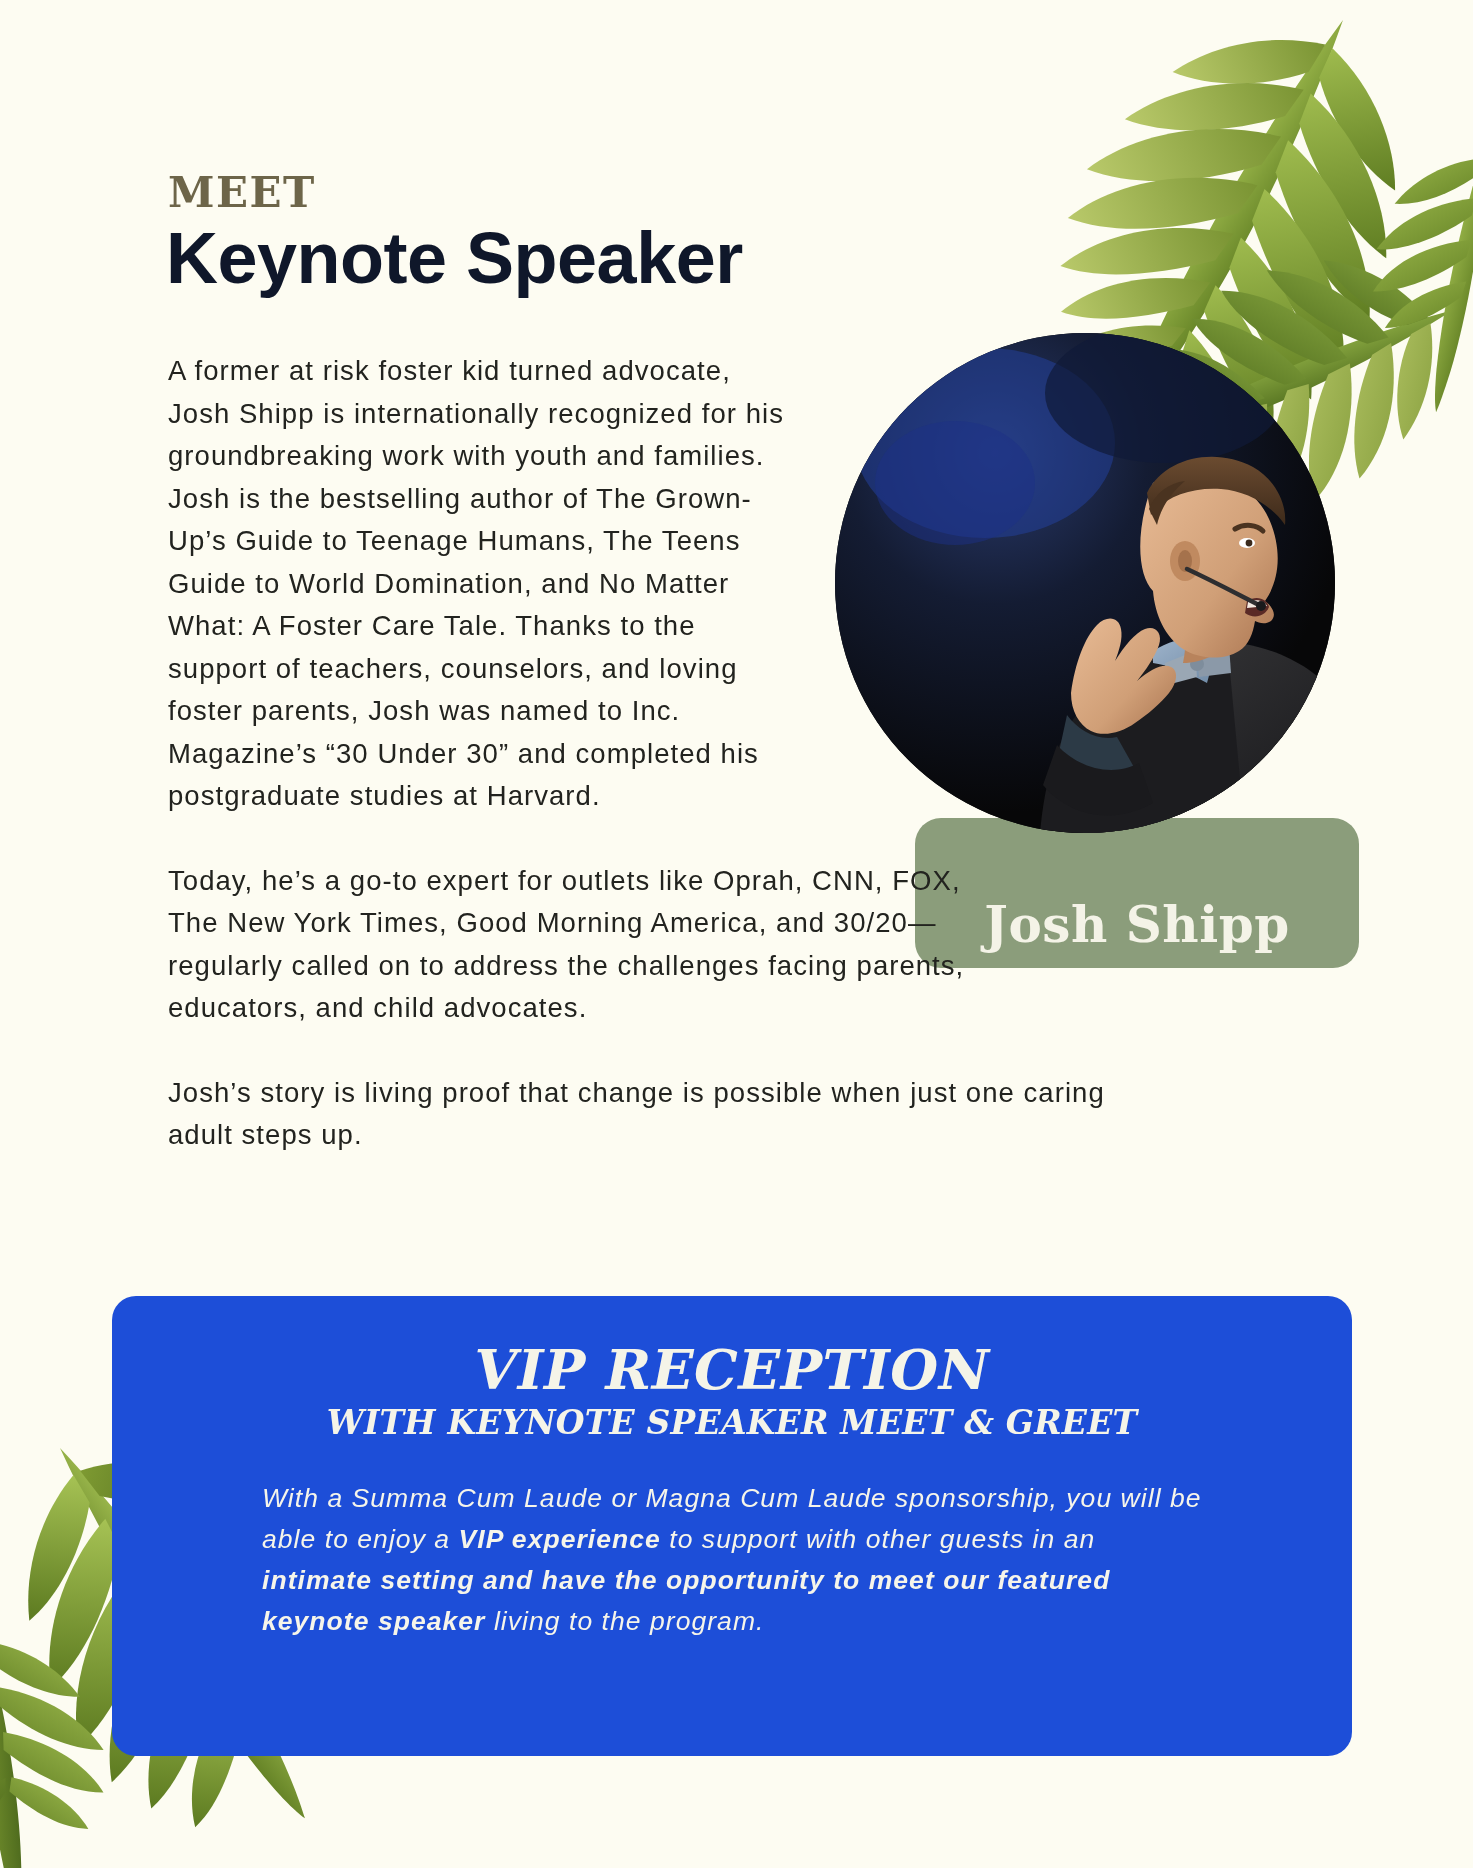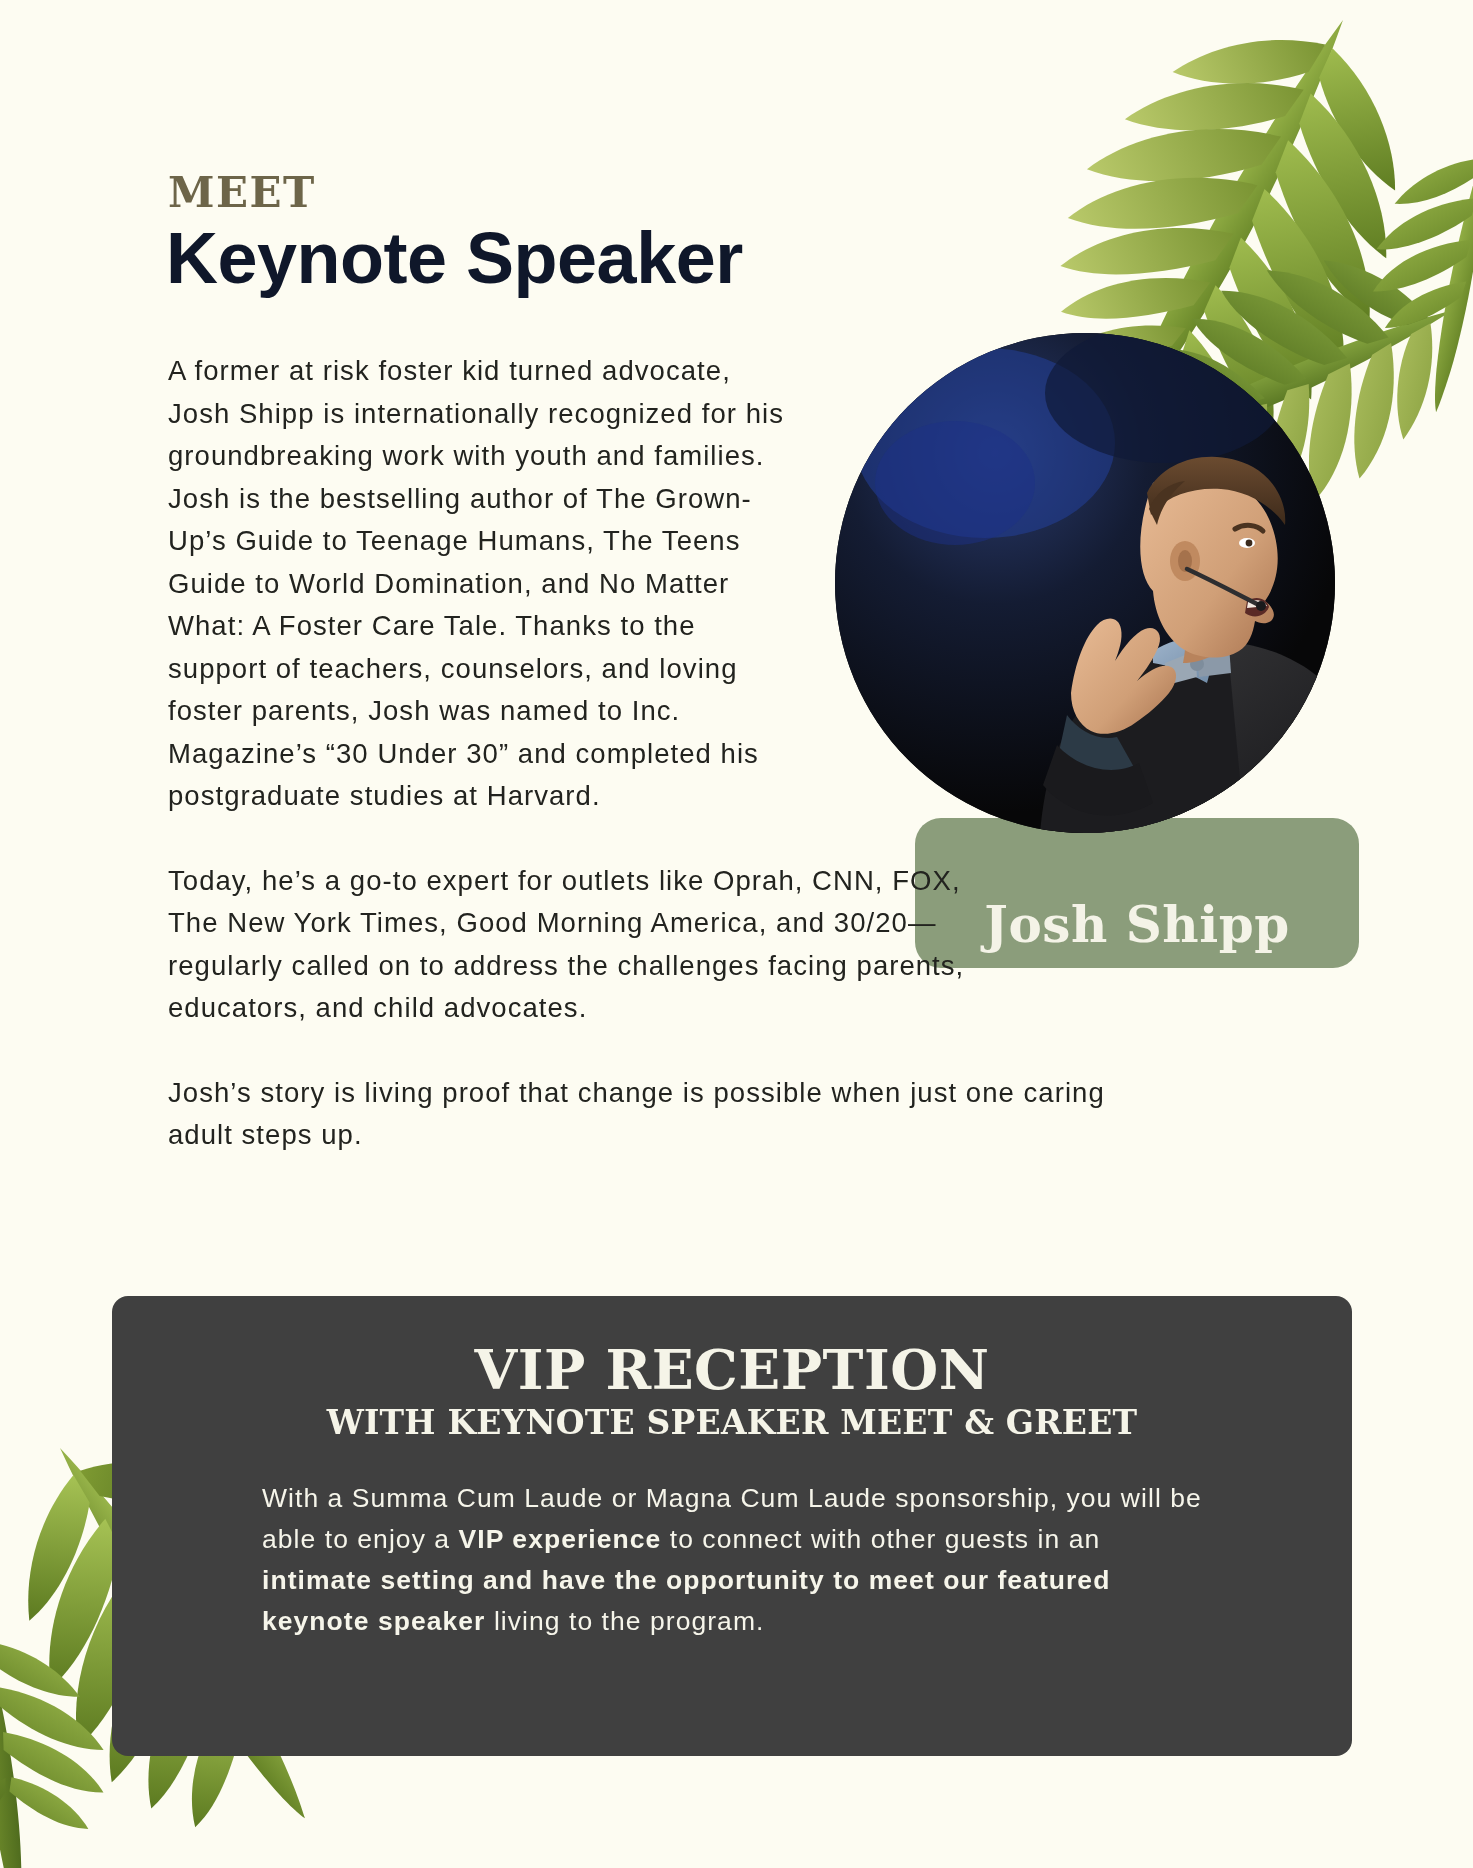--- a/index.html
+++ b/index.html
@@ -59,22 +59,22 @@
     position:absolute; left:835px; top:333px;
     width:500px; height:500px; border-radius:50%;
     overflow:hidden; background:#09090a;
   }
   .portrait svg { display:block; width:100%; height:100%; }
 
   
   .vip {
     position:absolute; left:112px; top:1296px;
     width:1240px; height:460px;
-    background:#404040; border-radius:16px;
-    box-sizing:border-box; padding:44px 0 0 0;
+    background:#1d4ed8; border-radius:24px;
+    box-sizing:border-box; padding:44px 0 0 0;font-style:italic;
   }
   .vip-title {
     text-align:center;
     font-family:"DejaVu Serif", serif; font-weight:700;
     font-size:55px; color:#f5f4e8; letter-spacing:0.5px; line-height:1.08;
   }
   .vip-sub {
     text-align:center;
     font-family:"DejaVu Serif", serif; font-weight:700;
     font-size:33px; color:#f5f4e8; letter-spacing:0.2px;
@@ -285,17 +285,17 @@
   <div class="bio">
     <p class="bio-col-narrow">A former at risk foster kid turned advocate, Josh Shipp is internationally recognized for his groundbreaking work with youth and families. Josh is the bestselling author of The Grown-Up’s Guide to Teenage Humans, The Teens Guide to World Domination, and No Matter What: A Foster Care Tale. Thanks to the support of teachers, counselors, and loving foster parents, Josh was named to Inc. Magazine’s “30 Under 30” and completed his postgraduate studies at Harvard.</p>
     <p class="bio-col-mid">Today, he’s a go-to expert for outlets like Oprah, CNN, FOX, The New York Times, Good Morning America, and 30/20— regularly called on to address the challenges facing parents, educators, and child advocates.</p>
     <p class="bio-col-wide">Josh’s story is living proof that change is possible when just one caring adult steps up.</p>
   </div>
 
   <div class="vip">
     <div class="vip-title">VIP RECEPTION</div>
     <div class="vip-sub">WITH KEYNOTE SPEAKER MEET &amp; GREET</div>
     <div class="vip-body">
-      <span>With a Summa Cum Laude or Magna Cum Laude sponsorship, you will be able to enjoy a </span><b>VIP experience</b><span> to connect with other guests in an </span><b>intimate setting and have the opportunity to meet our featured keynote speaker</b><span> living to the program.</span>
+      <span>With a Summa Cum Laude or Magna Cum Laude sponsorship, you will be able to enjoy a </span><b>VIP experience</b><span> to support with other guests in an </span><b>intimate setting and have the opportunity to meet our featured keynote speaker</b><span> living to the program.</span>
     </div>
   </div>
 
 </div>
 
 </body></html>

